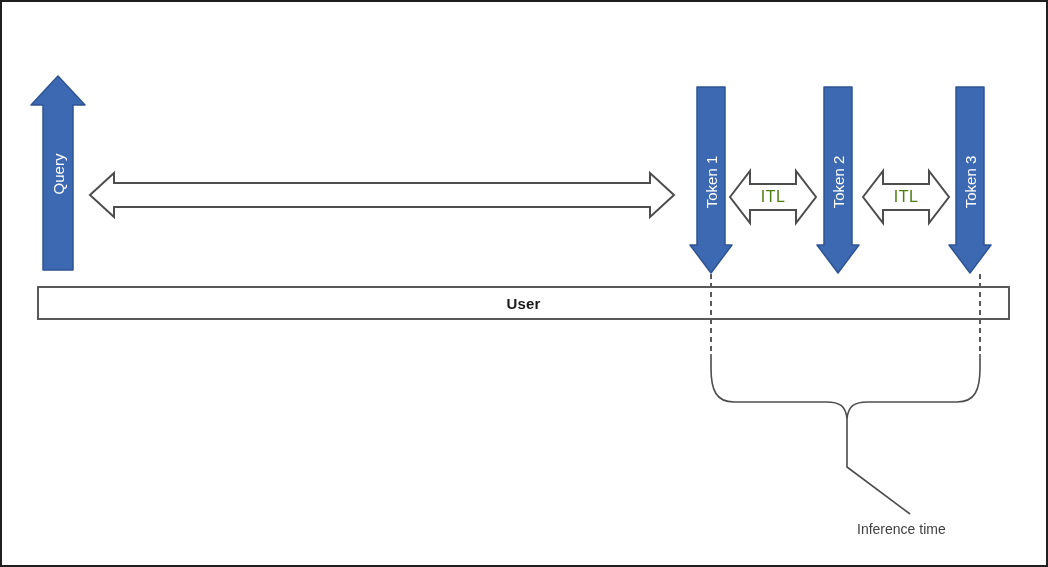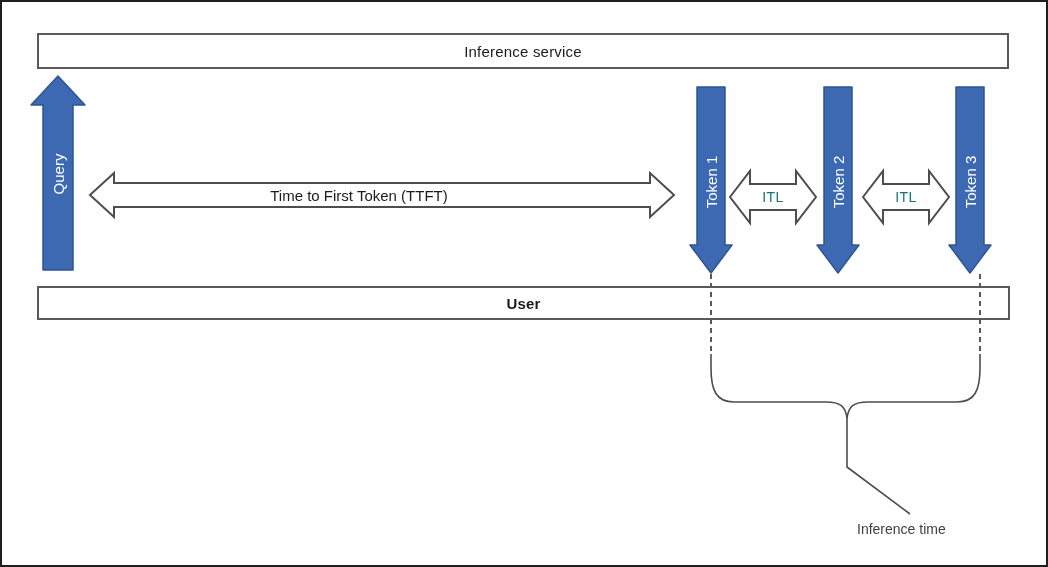--- a/index.html
+++ b/index.html
@@ -70,41 +70,38 @@
   }
   .lbl.white {
     color: #ffffff;
     font-size: 15px;
   }
   #ttft-label {
     font-size: 15px;
     color: var(--text-dark, #1a1a1a);
   }
   .itl-label {
-    font-size: 14px;
-    color: #0f766e;
+    font-size: 16px;
+    color: #4d7c0f;
     letter-spacing: 0.5px;
   }
   #generation-label {
     position: absolute;
     left: 855px;
     top: 519px;
     font-size: 14px;
     color: #3f3f3f;
     white-space: nowrap;
   }
 </style>
 </head>
 <body>
 
 <div id="canvas">
 
-  <div id="inference-bar" class="bar">
-    <span>Inference service</span>
-  </div>
   <div id="user-bar" class="bar">
     <span>User</span>
   </div>
 
   <svg id="shapes" xmlns="http://www.w3.org/2000/svg" viewBox="0 0 1048 567">
 
     <polygon class="blue-arrow" points="56,74 83,103 71,103 71,268 41,268 41,103 29,103"></polygon>
 
     <polygon class="white-arrow" points="88,193 112,171 112,181 648,181 648,171 672,193 648,215 648,205 112,205 112,215"></polygon>
 
@@ -121,21 +118,20 @@
     <path class="thin-line" d="M 709 352 L 709 366 C 709 388 714 400 732 400
          L 824 400 C 838 400 844 404 845 417
          C 846 404 852 400 866 400 L 955 400
          C 973 400 978 388 978 366 L 978 352"></path>
 
     <path class="thin-line" d="M 845 417 L 845 465 L 908 512"></path>
   </svg>
 
   <span class="lbl vertical white" style="left:56px; top:172px;">Query</span>
 
-  <span id="ttft-label" class="lbl" style="left:357px; top:193px;">Time to First Token (TTFT)</span>
 
   <span class="lbl vertical white" style="left:709px; top:180px;">Token 1</span>
   <span class="lbl vertical white" style="left:836px; top:180px;">Token 2</span>
   <span class="lbl vertical white" style="left:968px; top:180px;">Token 3</span>
 
   <span class="lbl itl-label" style="left:771px; top:195px;">ITL</span>
   <span class="lbl itl-label" style="left:904px; top:195px;">ITL</span>
 
   <span id="generation-label">Inference time</span>
 </div>

